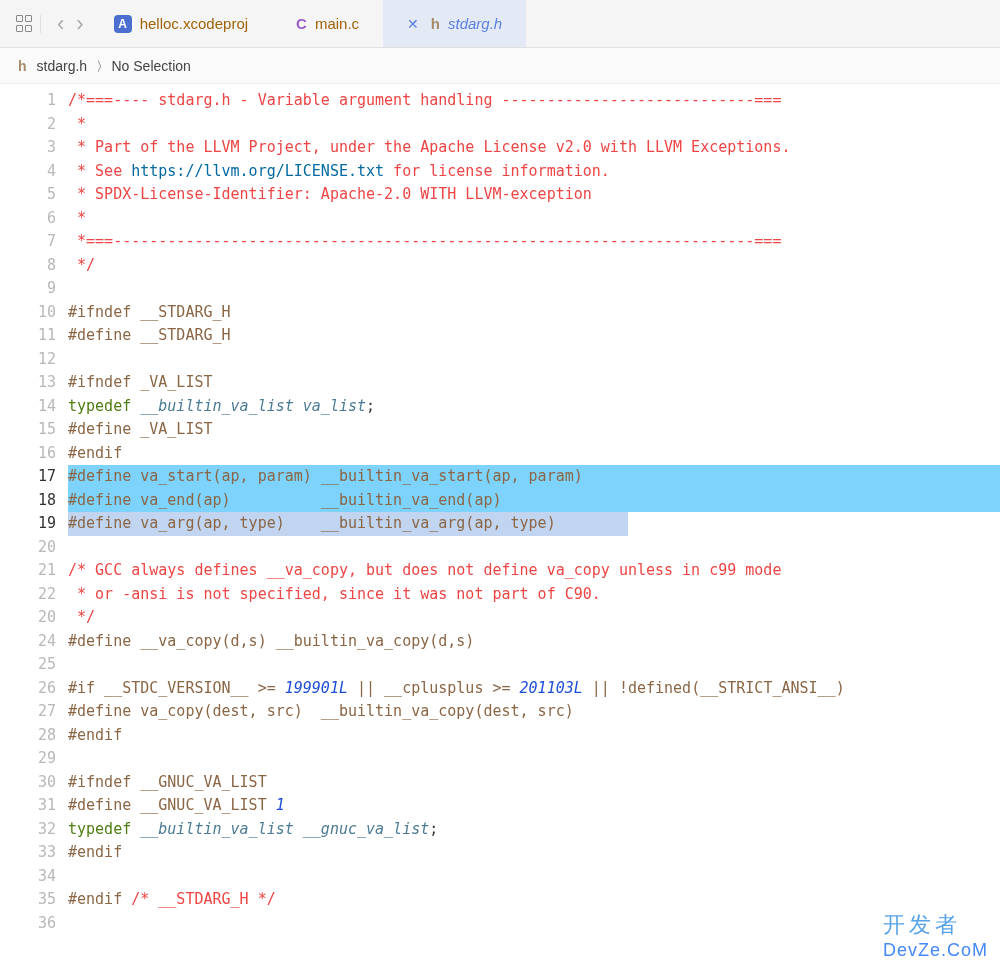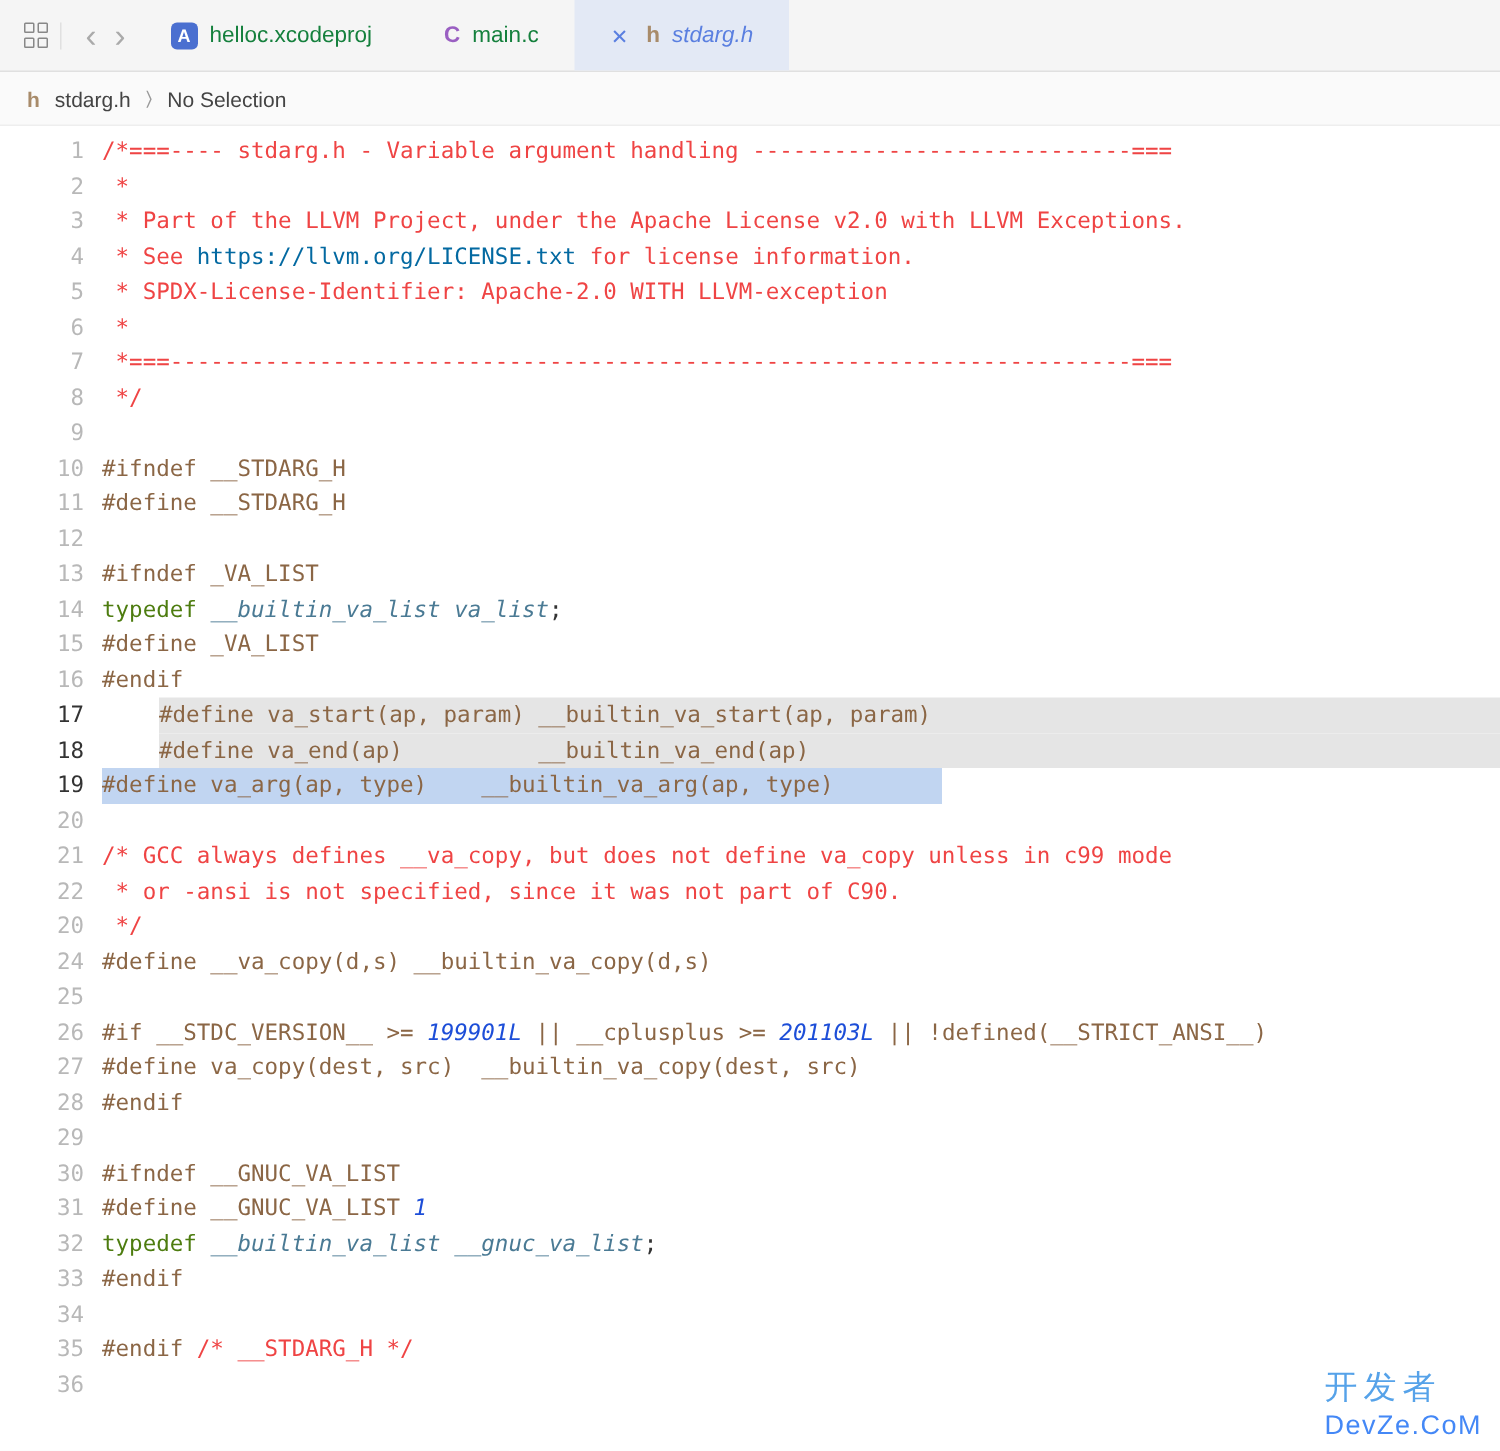--- a/index.html
+++ b/index.html
@@ -8,35 +8,35 @@
     .tab-bar { height: 48px; background: #f5f5f5; border-bottom: 1px solid #e0e0e0; display: flex; align-items: center; padding-left: 16px; }
     .tab-tools { display: flex; align-items: center; gap: 8px; padding-right: 6px; border-right: 1px solid #e0e0e0; margin-right: 10px; }
     .grid-icon { width: 18px; height: 18px; color: #888; display: flex; flex-wrap: wrap; gap: 2px; }
     .grid-icon span { width: 7px; height: 7px; border: 1.3px solid #888; border-radius: 1px; }
     .nav-arrow { color: #aaa; font-size: 22px; padding: 0 6px; }
     .tab { display: flex; align-items: center; padding: 0 24px; height: 100%; cursor: pointer; gap: 8px; }
     .tab.active { background: #e3e9f5; }
     .tab-icon-proj { width: 18px; height: 18px; background: #4a6fd0; border-radius: 4px; display: flex; align-items: center; justify-content: center; color: white; font-size: 12px; font-weight: bold; }
     .tab-icon-c { color: #9a5fc2; font-weight: 600; font-size: 15px; }
     .tab-icon-h { color: #a88b6a; font-weight: 600; font-size: 15px; }
-    .tab-label { font-size: 15px; color: #15803d; }
+    .tab-label { font-size: 15px; color: #a16207; }
     .tab.active .tab-label { color: #5a7fe0; font-style: italic; }
     .tab-close { color: #5a7fe0; font-size: 14px; margin-right: 4px; }
     
     .breadcrumb-bar { height: 36px; background: #fafafa; border-bottom: 1px solid #eee; display: flex; align-items: center; padding-left: 18px; gap: 10px; }
     .bc-icon { color: #a88b6a; font-weight: 600; font-size: 14px; }
     .bc-text { font-size: 14px; color: #444; }
     .bc-sep { color: #999; font-size: 13px; }
     
     .editor { display: flex; background: #ffffff; height: calc(100% - 84px); }
     .gutter { width: 68px; text-align: right; padding-right: 12px; color: #b8b8b8; font-family: "SF Mono", Menlo, monospace; font-size: 15px; line-height: 23.5px; padding-top: 5px; user-select: none; }
     .gutter .current { color: #333; font-weight: 500; }
     .code { flex: 1; font-family: "SF Mono", Menlo, monospace; font-size: 15px; line-height: 23.5px; padding-top: 5px; white-space: pre; position: relative; }
     .line { height: 23.5px; position: relative; }
-    .line.hl { background: #e5e5e5; margin-left: 38px; }
+    .line.hl { background: #7dd3fc; }
     .line.hl-partial::before { content: ""; position: absolute; left: 0; top: 0; height: 100%; background: #c1d5f1; z-index: 0; }
     .line.hl-w560::before { width: 560px; }
     .line .content { position: relative; z-index: 1; }
     
     .c-comment { color: #ef4444; }
     .c-pp { color: #8b6645; }
     .c-keyword { color: #4d7c0f; font-weight: 400; }
     .c-type { color: #4a7a94; font-style: italic; }
     .c-url { color: #0369a1; }
     .c-num { color: #1d4ed8; font-style: italic; }

